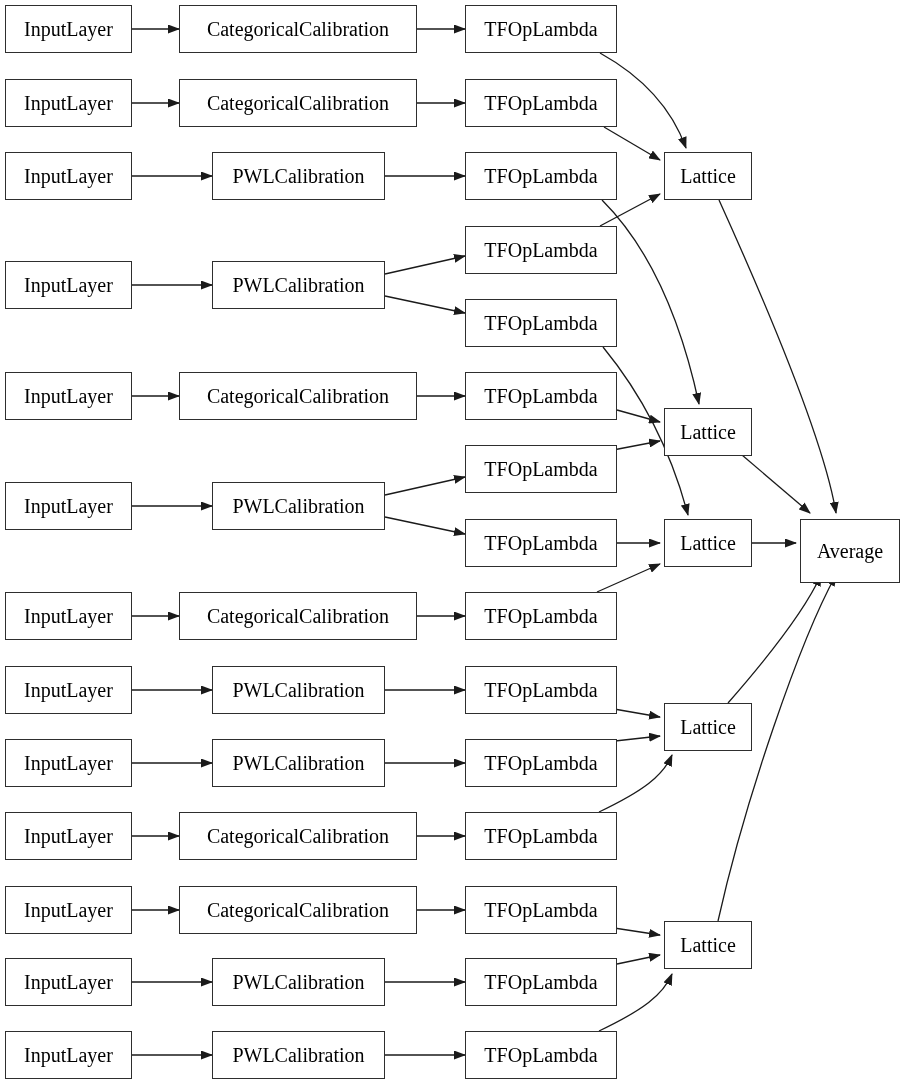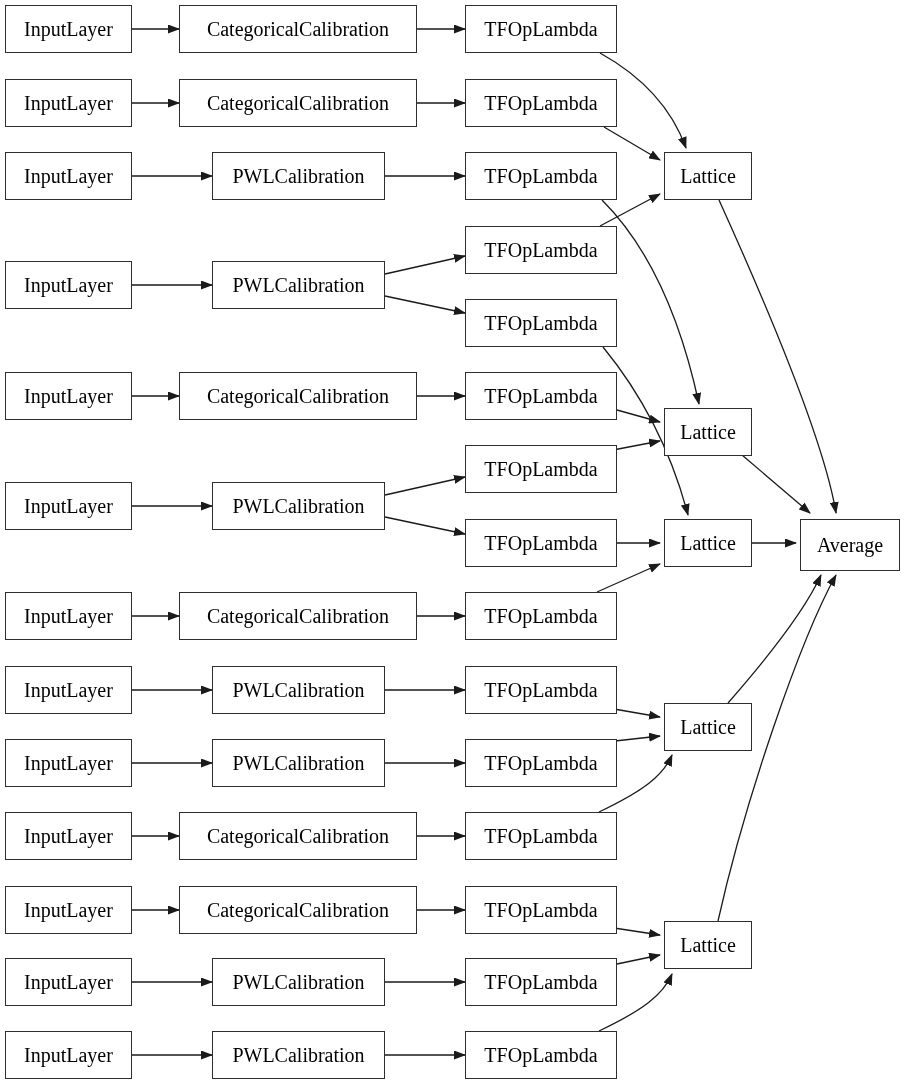--- a/index.html
+++ b/index.html
@@ -171,21 +171,21 @@
       </div>
       <div class="node" style="left: 212px; top: 482px; width: 173px; height: 48px;">
         <span>PWLCalibration</span>
       </div>
       <div class="node" style="left: 465px; top: 519px; width: 152px; height: 48px;">
         <span>TFOpLambda</span>
       </div>
       <div class="node" style="left: 664px; top: 519px; width: 88px; height: 48px;">
         <span>Lattice</span>
       </div>
-      <div class="node" style="left: 800px; top: 519px; width: 100px; height: 52px;">
+      <div class="node" style="left: 800px; top: 519px; width: 100px; height: 64px;">
         <span>Average</span>
       </div>
       <div class="node" style="left: 5px; top: 592px; width: 127px; height: 48px;">
         <span>InputLayer</span>
       </div>
       <div class="node" style="left: 179px; top: 592px; width: 238px; height: 48px;">
         <span>CategoricalCalibration</span>
       </div>
       <div class="node" style="left: 465px; top: 592px; width: 152px; height: 48px;">
         <span>TFOpLambda</span>

